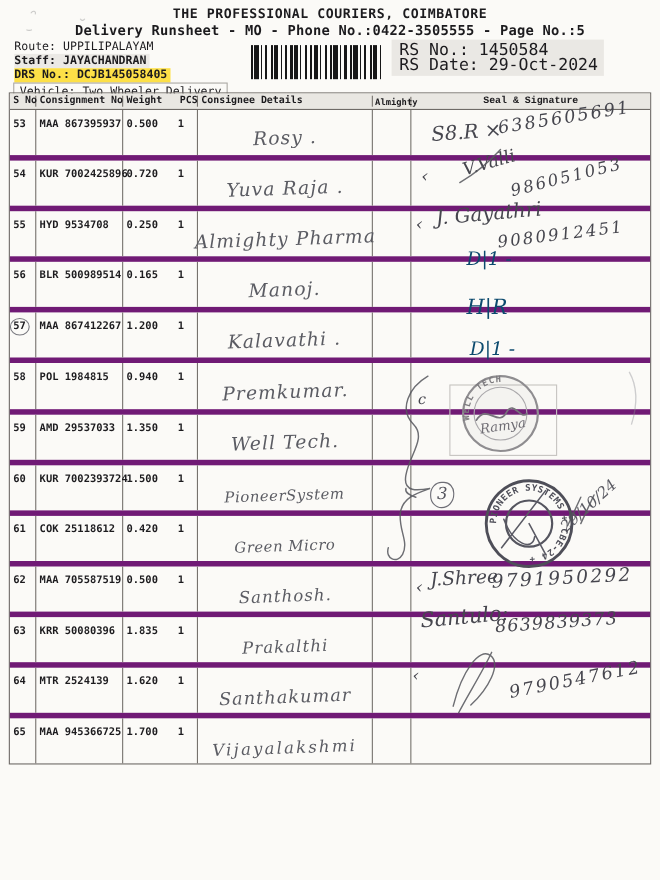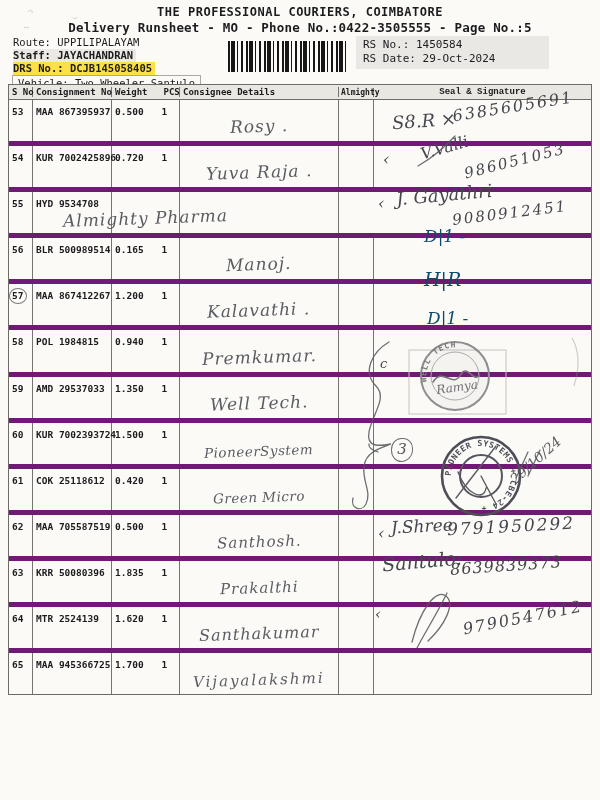--- a/index.html
+++ b/index.html
@@ -13,21 +13,21 @@
   .doc-title{position:absolute;top:5px;left:0;width:100%;text-align:center;
     font-size:12px;font-weight:bold;letter-spacing:.5px;}
   .doc-subtitle{position:absolute;top:20px;left:0;width:100%;text-align:center;
     font-size:12.5px;font-weight:bold;letter-spacing:.2px;}
   .info-line{position:absolute;left:13px;font-size:10.5px;white-space:nowrap;}
   .info-route{top:36px;}
   .info-staff{top:49px;font-weight:bold;background:#ebe9e5;padding:0 3px 1px 0;}
   .info-drs{top:62px;font-weight:bold;background:#fde047;padding:0 3px 1px 0;}
   .info-vehicle{top:75px;left:12px;border:1px solid #aba8a3;padding:1px 5px 2px 5px;}
   .rs-block{position:absolute;left:356px;top:36px;width:186px;background:#eae8e4;
-    padding:2px 0 3px 7px;font-size:11px;line-height:14px;}
+    padding:2px 0 3px 7px;font-size:15px;line-height:14px;}
   .barcode{position:absolute;left:228px;top:41px;width:119px;height:31px;
     background:repeating-linear-gradient(90deg,
       #161616 0 2px,#fbfaf7 2px 3px,#161616 3px 7px,#fbfaf7 7px 9px,
       #161616 9px 10px,#fbfaf7 10px 13px,#161616 13px 15px,#fbfaf7 15px 18px);}
   
   .ttable{position:absolute;left:8px;top:84px;width:582px;border:1px solid #6e6a66;}
   .thead,.trow{display:grid;grid-template-columns:24px 79px 68px 159px 35px 217px;}
   .thead{height:14px;background:#e9e7e2;border-bottom:1px solid #6e6a66;
     font-size:9px;font-weight:bold;align-items:center;}
   .trow{height:41.1px;border-bottom:5px solid #701a75;}
@@ -66,21 +66,21 @@
 <body>
 
 <div class="sheet">
 
   <div class="doc-title">THE PROFESSIONAL COURIERS, COIMBATORE</div>
   <div class="doc-subtitle">Delivery Runsheet - MO - Phone No.:0422-3505555 - Page No.:5</div>
 
   <div class="info-line info-route"><span>Route:</span> <span>UPPILIPALAYAM</span></div>
   <div class="info-line info-staff"><span>Staff:</span> <span>JAYACHANDRAN</span></div>
   <div class="info-line info-drs"><span>DRS No.:</span> <span>DCJB145058405</span></div>
-  <div class="info-line info-vehicle"><span>Vehicle:</span> <span>Two Wheeler Santulo</span></div>
+  <div class="info-line info-vehicle"><span>Vehicle:</span> <span>Two Wheeler Delivery</span></div>
 
   <div class="barcode"></div>
 
   <div class="rs-block">
     <div><span>RS No.:</span> <span>1450584</span></div>
     <div><span>RS Date:</span> <span>29-Oct-2024</span></div>
   </div>
 
   <div class="ttable">
     <div class="thead">
@@ -113,20 +113,21 @@
       <div class="td c4 hand-cell">
             <span class="hand s-name">Yuva Raja .</span>
           </div>
       <div class="td c5"></div>
       <div class="td c6"></div>
     </div>
 
     <div class="trow r2">
       <div class="td c1"><span class="pcell s-sno">55</span></div>
       <div class="td c2"><span class="pcell s-cons">HYD 9534708</span></div>
+      <div class="td c3"><span class="pcell w s-wt">0.250</span><span class="pcell p s-pcs">1</span></div>
       <div class="td c4 hand-cell">
             <span class="hand s-name">Almighty Pharma</span>
           </div>
       <div class="td c5"></div>
       <div class="td c6"></div>
     </div>
 
     <div class="trow r3">
       <div class="td c1"><span class="pcell s-sno">56</span></div>
       <div class="td c2"><span class="pcell s-cons">BLR 500989514</span></div>

